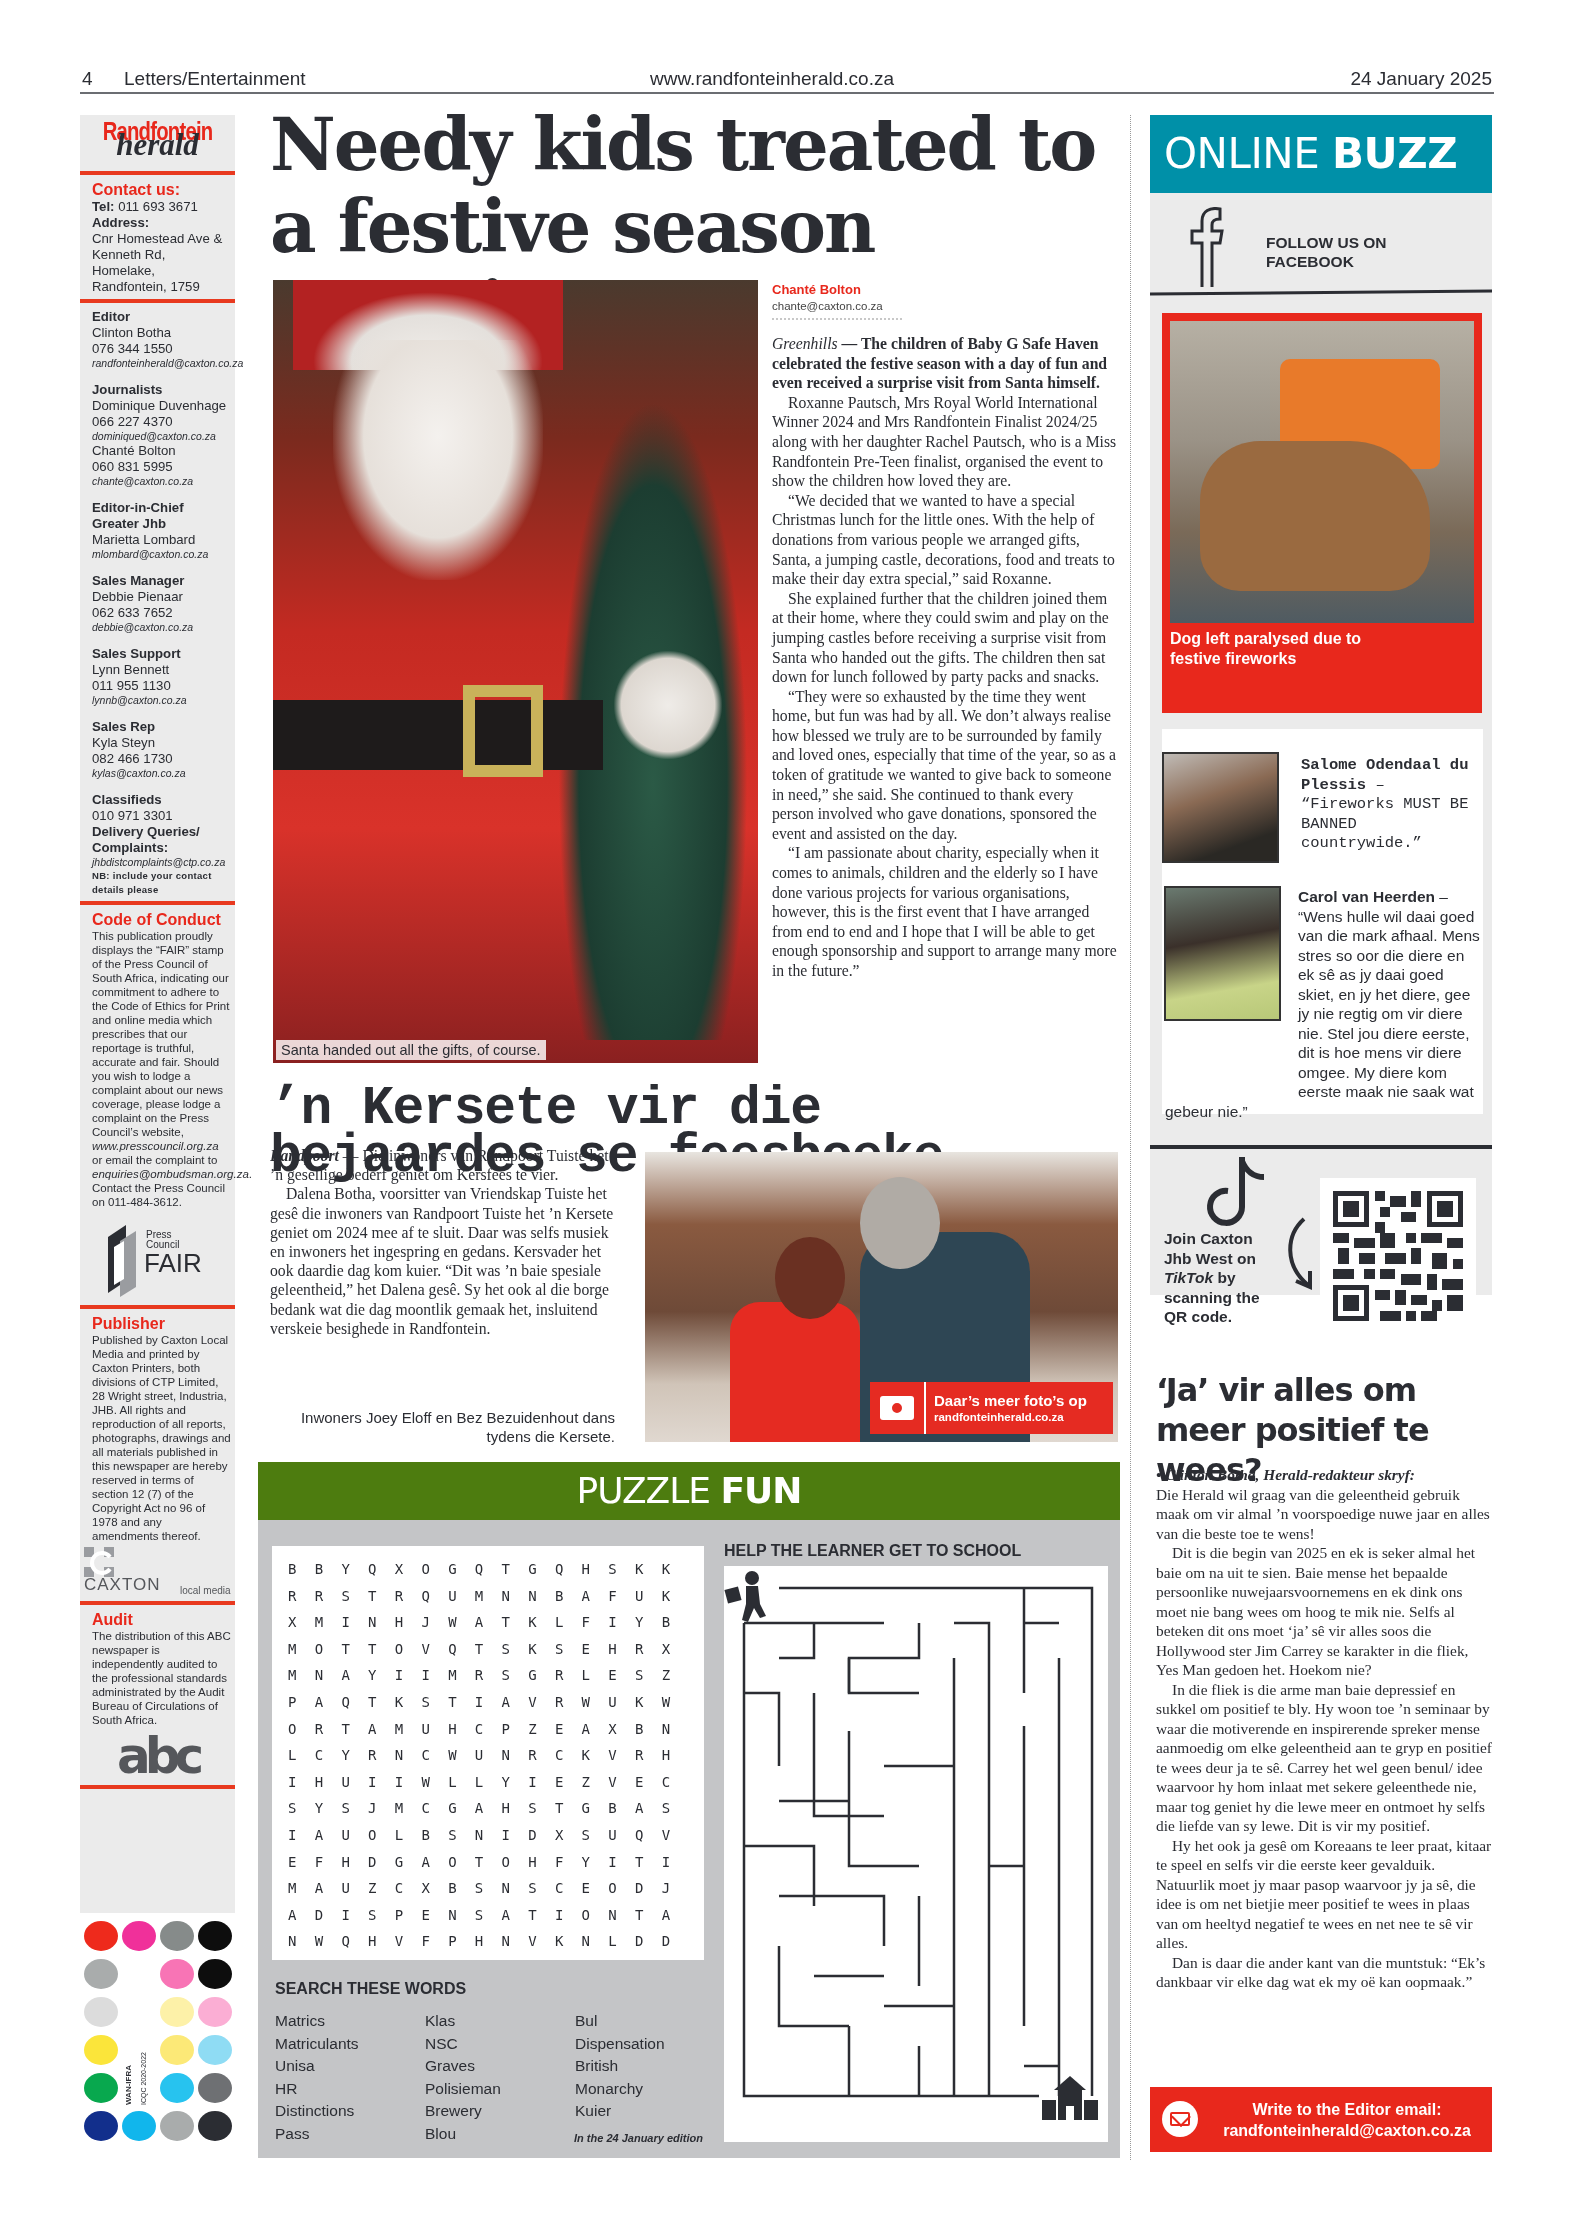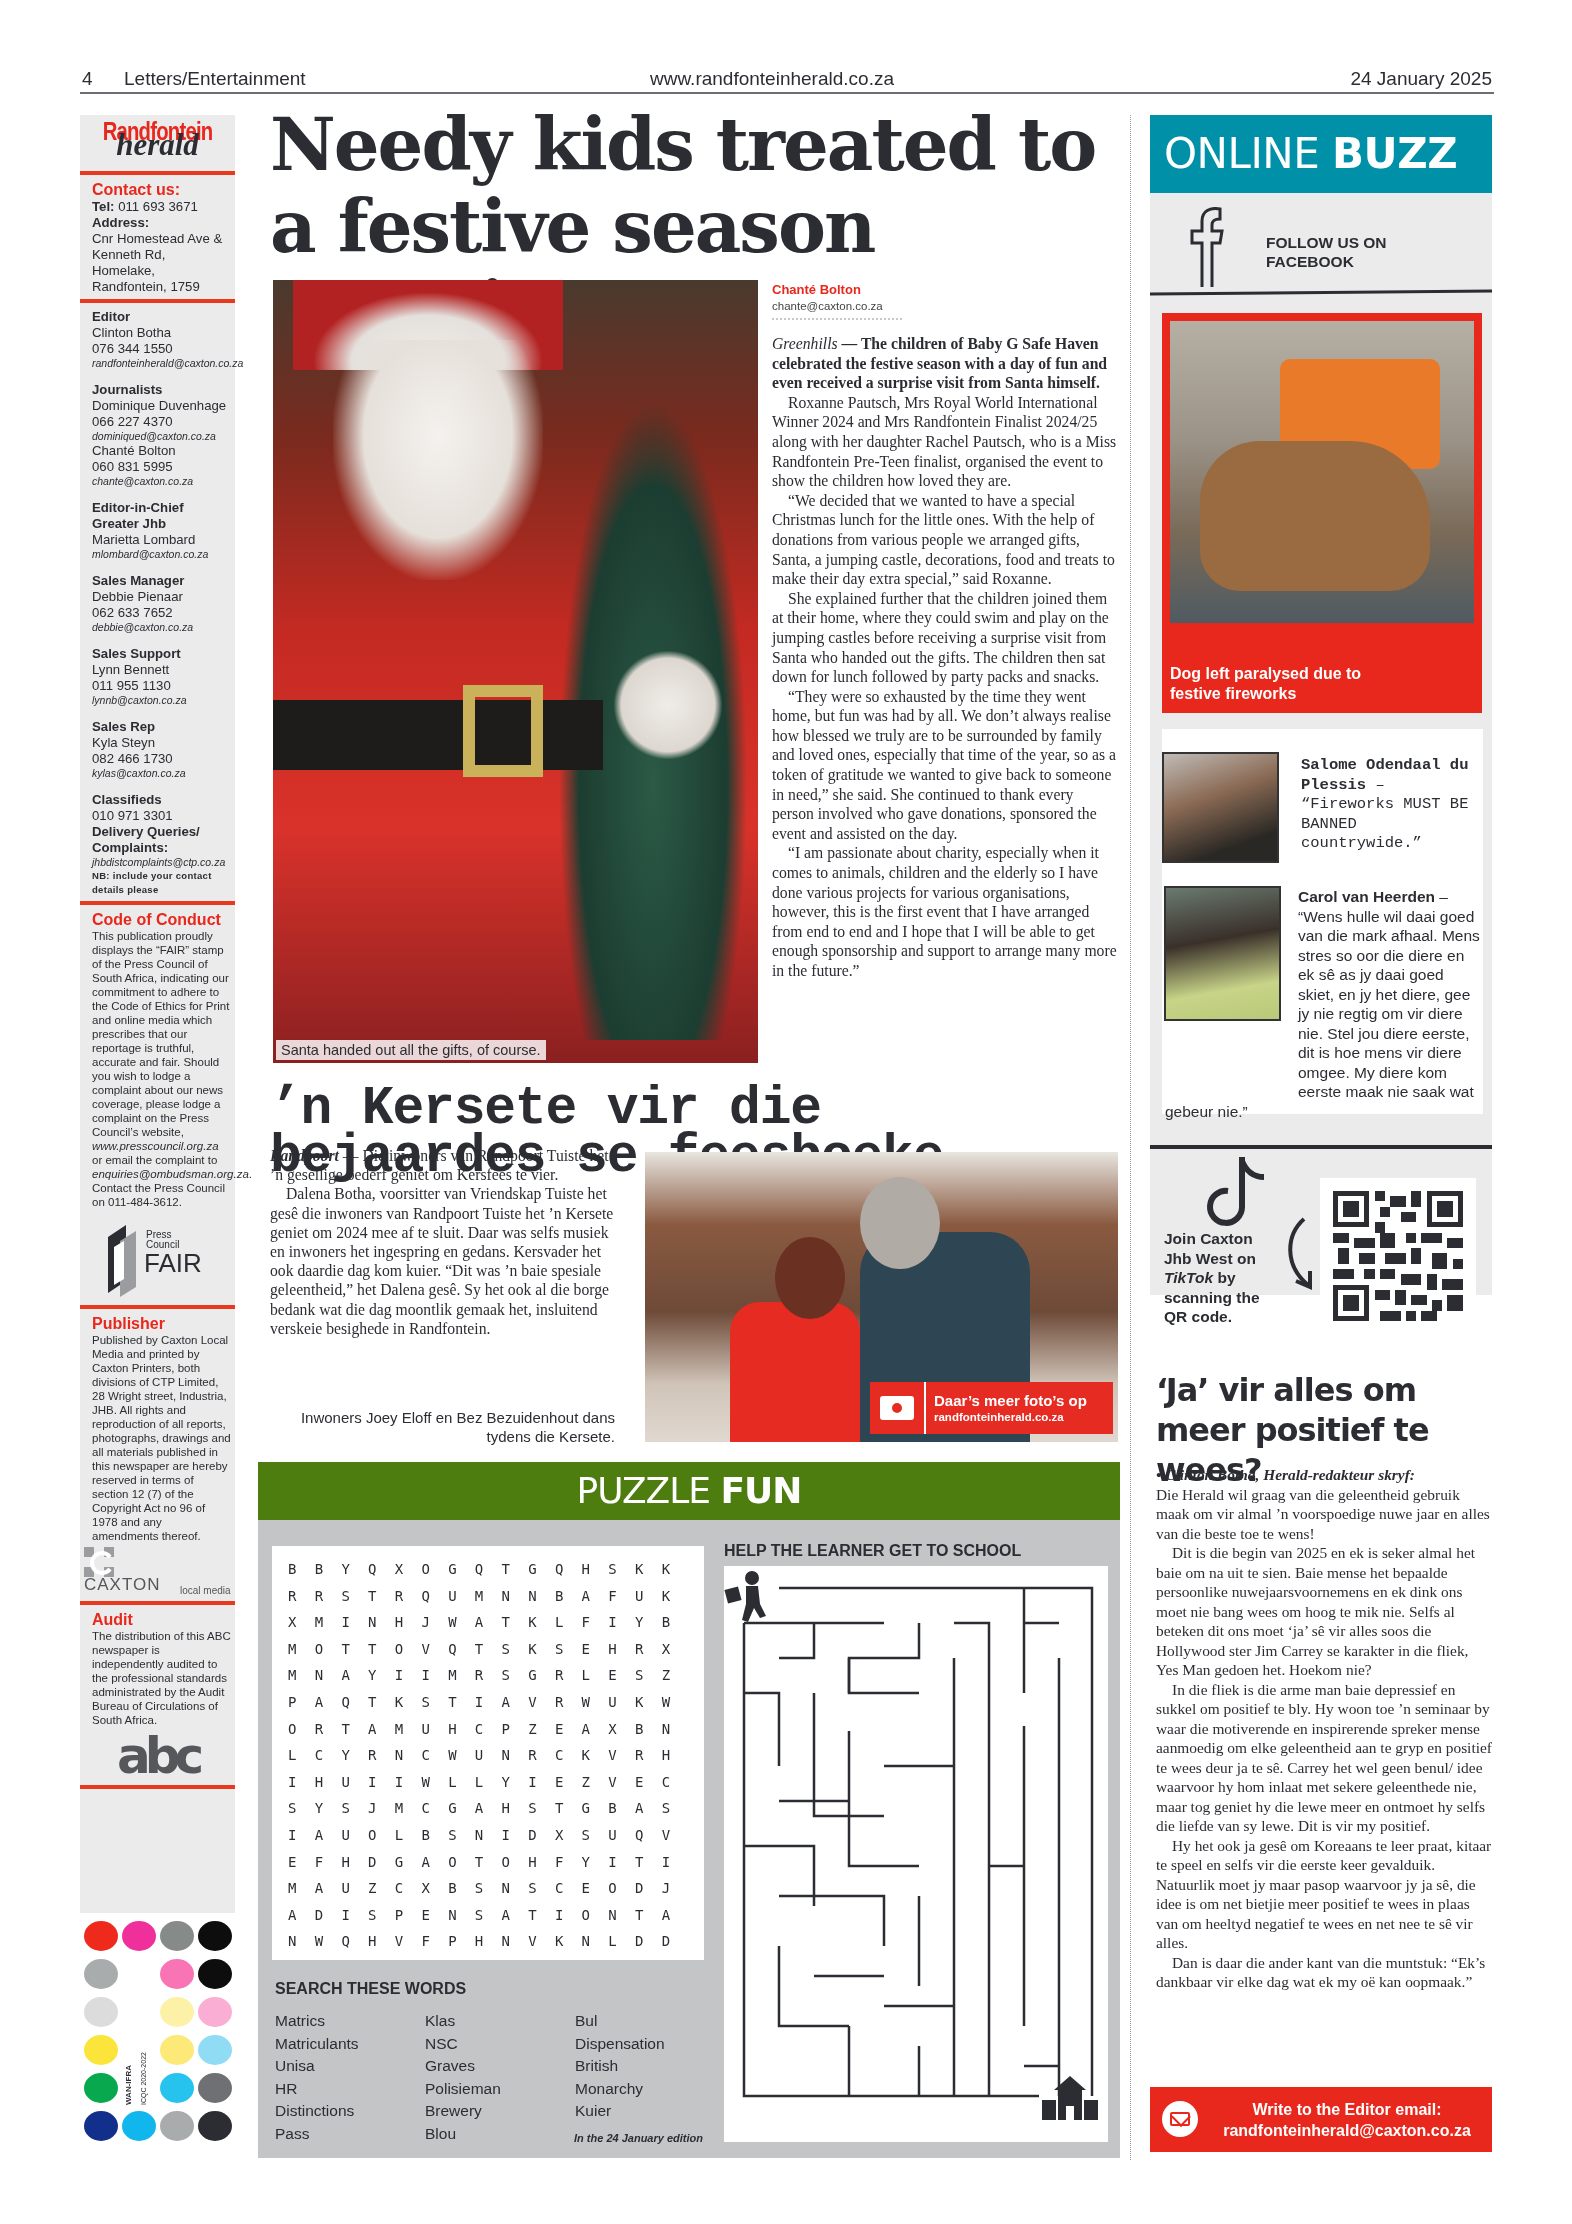--- a/index.html
+++ b/index.html
@@ -97,21 +97,21 @@
   .online-title { height: 78px; background: #0090a8; color: #fff; font-family: "DejaVu Sans", sans-serif; font-size: 42px; line-height: 78px; padding-left: 14px; letter-spacing: -0.5px; }
   .online-title b { font-weight: bold; }
   .fb-block { position: relative; height: 110px; }
   .fb-icon { position: absolute; left: 38px; top: 14px; width: 40px; height: 80px; }
   .fb-text { position: absolute; left: 116px; top: 40px; font-weight: bold; font-size: 15.5px; line-height: 19px; color: #2b2d33; }
   .fb-line { position: absolute; left: 0; right: 0; top: 98px; height: 3px; background: #2b2d33; transform: skewY(-0.5deg); }
   .dog-card { position: absolute; left: 12px; top: 206px; width: 320px; height: 400px; background: #e8281c; }
   .dog-photo { position: absolute; left: 8px; top: 8px; width: 304px; height: 302px; background: linear-gradient(180deg, #b6b0a4 0%, #9a9286 40%, #7a6a58 70%, #4f5b62 100%); overflow: hidden; }
   .dog-photo .crate { position: absolute; left: 110px; top: 38px; width: 160px; height: 110px; background: #e87a2a; border-radius: 10px; }
   .dog-photo .dog { position: absolute; left: 30px; top: 120px; width: 230px; height: 150px; background: #9a6a40; border-radius: 60px 80px 40px 40px; }
-  .dog-caption { position: absolute; left: 8px; top: 316px; color: #fff; font-weight: bold; font-size: 16px; line-height: 19.5px; margin-top: 35px; }
+  .dog-caption { position: absolute; left: 8px; top: 316px; color: #fff; font-weight: bold; font-size: 16px; line-height: 19.5px; }
   .comments { position: absolute; left: 12px; top: 620px; width: 321px; height: 385px; background: #fff; }
   .cm-photo1 { position: absolute; left: 0; top: 23px; width: 117px; height: 111px; border: 2px solid #333; background: linear-gradient(160deg, #c0bbb6 0%, #8a6a54 40%, #2a2824 80%); }
   .cm-text1 { position: absolute; left: 139px; top: 27px; width: 180px; font-size: 15.5px; line-height: 19.5px; font-family: Liberation Mono, monospace; }
   .cm-photo2 { position: absolute; left: 2px; top: 157px; width: 117px; height: 135px; border: 2px solid #333; background: linear-gradient(170deg, #6a7a70 0%, #3a302a 40%, #c8d488 75%, #b8c878 100%); }
   .cm-text2 { position: absolute; left: 3px; top: 158px; width: 316px; font-size: 15.5px; line-height: 19.5px; }
   .cm-text2 .float { float: left; width: 133px; height: 196px; }
   .tt-line { position: absolute; left: 0; right: 0; top: 1030px; height: 4px; background: #2b2d33; }
   .tt-icon { position: absolute; left: 48px; top: 1038px; width: 80px; height: 80px; }
   .tt-text { position: absolute; left: 14px; top: 1114px; width: 110px; font-weight: bold; font-size: 15.5px; line-height: 19.5px; }
   .tt-arrow { position: absolute; left: 128px; top: 1100px; width: 40px; height: 80px; }

